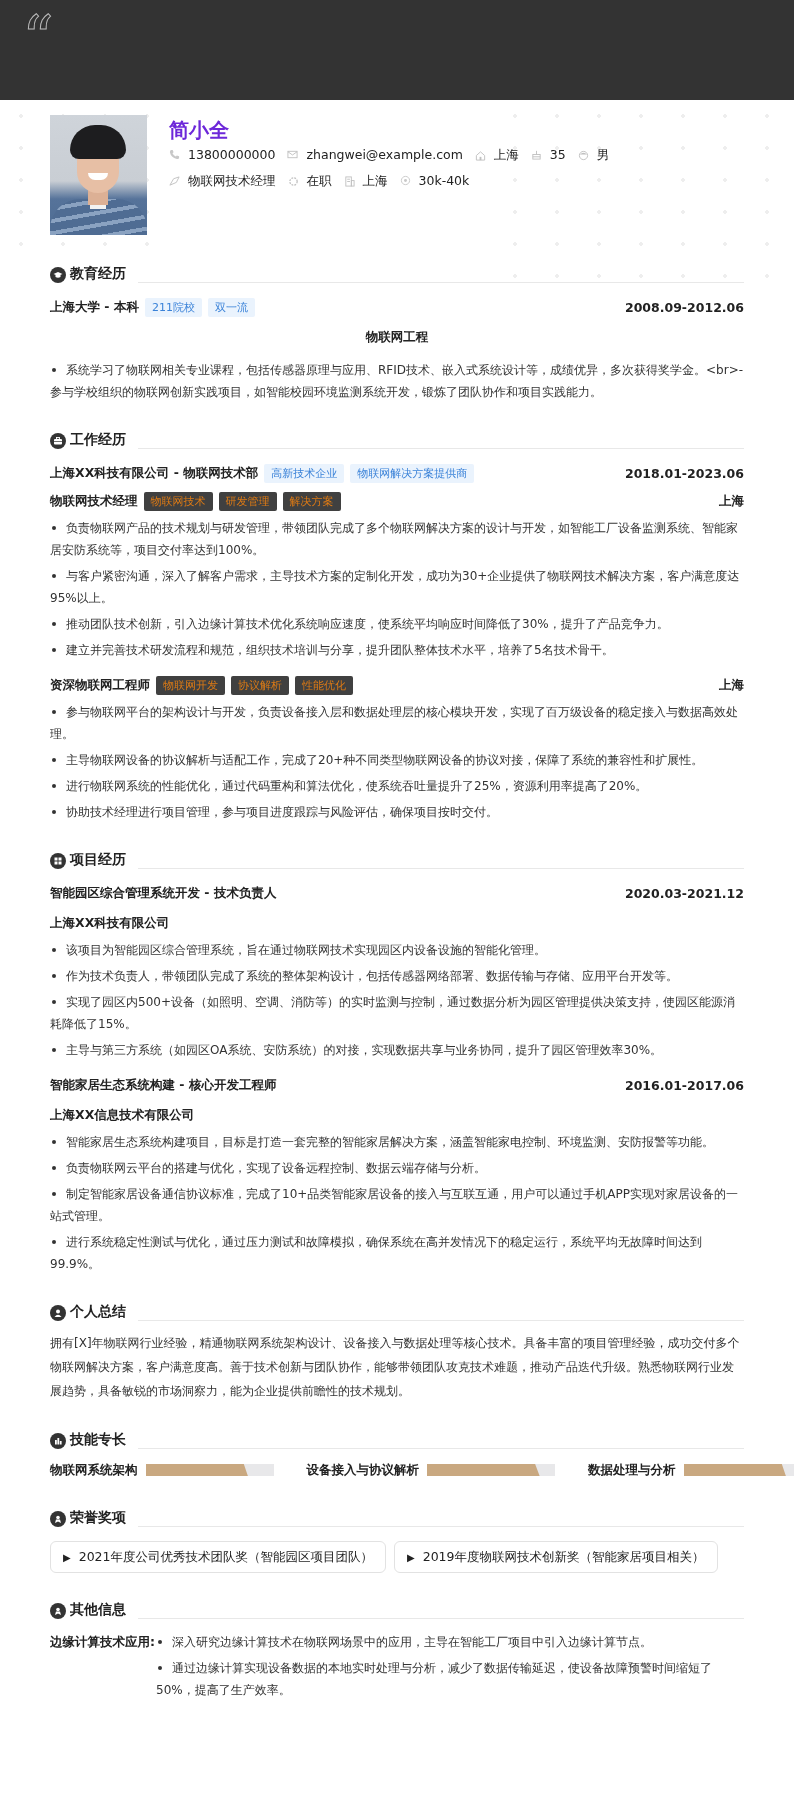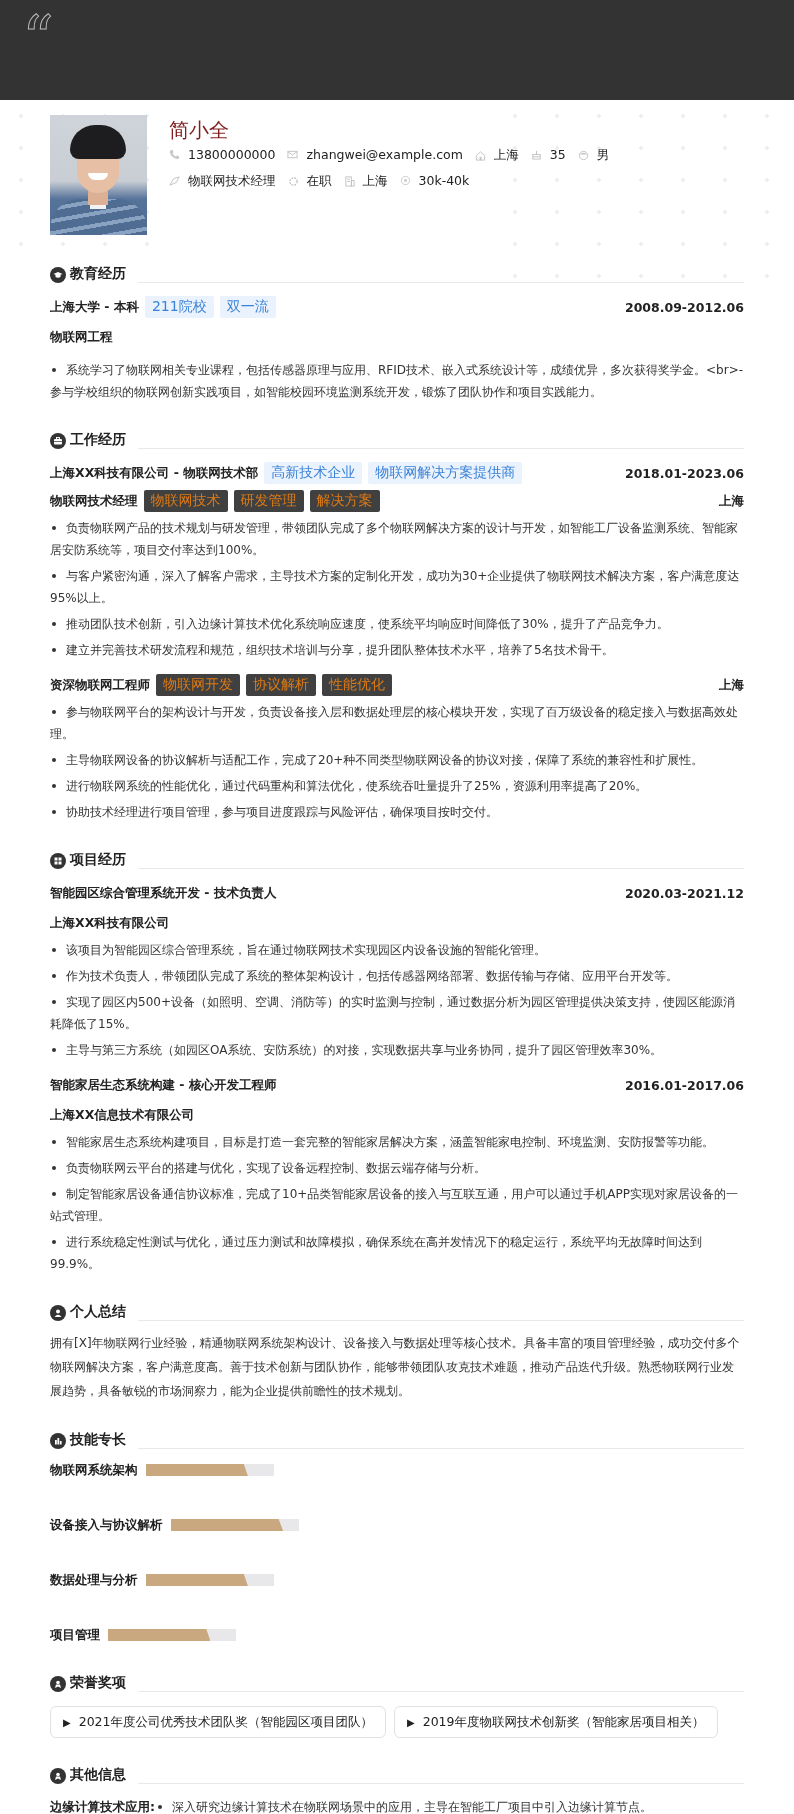--- a/index.html
+++ b/index.html
@@ -14,44 +14,44 @@
   .dots.left { left: 0; right: auto; width: 150px; height: 150px; background-size: 42px 32px; }
   .header { display: flex; padding-top: 15px; position: relative; }
   .photo { width: 97px; height: 120px; background: linear-gradient(180deg, #cfd4da 0%, #c9ced4 55%, #56739a 70%, #4d6b92 100%); position: relative; overflow: hidden; flex-shrink: 0; }
   .photo .hair { position: absolute; left: 20px; top: 10px; width: 56px; height: 34px; background: #1d1d1f; border-radius: 28px 28px 10px 10px; }
   .photo .face { position: absolute; left: 27px; top: 24px; width: 42px; height: 54px; background: #e7bfa5; border-radius: 20px 20px 22px 22px; }
   .photo .smile { position: absolute; left: 38px; top: 58px; width: 20px; height: 7px; background: #fff; border-radius: 0 0 10px 10px; }
   .photo .neck { position: absolute; left: 38px; top: 74px; width: 20px; height: 16px; background: #dcb095; }
   .photo .shirt { position: absolute; left: 0; top: 84px; width: 97px; height: 40px; background: repeating-linear-gradient(170deg, #4f6c93 0 8px, #8aa2c1 8px 12px); border-radius: 30px 30px 0 0; }
   .photo .collar { position: absolute; left: 40px; top: 84px; width: 16px; height: 10px; background: #f2f2f2; }
   .info { margin-left: 22px; }
-  .name { font-size: 20px; font-weight: normal; color: #7f1d1d; margin-top: 2px; height: 30px; }
+  .name { font-size: 20px; font-weight: bold; color: #6d28d9; margin-top: 2px; height: 30px; }
   .meta-row { display: flex; align-items: flex-start; height: 26px; font-size: 12.5px; color: #222; }
   .meta-item { display: flex; align-items: center; margin-right: 12px; }
   .meta-icon { width: 11px; height: 11px; margin-right: 8px; color: #bbb; display: inline-flex; align-items: center; justify-content: center; font-size: 10px; }
   .section { margin-top: 22px; }
   .section-title { display: flex; align-items: flex-end; height: 24px; }
   .sec-icon { width: 16px; height: 16px; border-radius: 50%; background: #333; display: inline-flex; align-items: center; justify-content: center; margin-right: 4px; }
   .sec-icon svg { width: 10px; height: 10px; }
   .sec-label { font-size: 14px; font-weight: bold; color: #222; }
   .sec-line { flex: 1; height: 1px; background: #e8e8e8; margin-left: 12px; }
   .entry { margin-top: 12px; }
   .row { display: flex; align-items: center; justify-content: space-between; min-height: 24px; }
   .row-left { display: flex; align-items: center; }
   .bold { font-weight: bold; font-size: 12.5px; color: #222; }
   .date { font-weight: bold; font-size: 12.5px; color: #222; }
-  .tag { font-size: 14px; padding: 2px 7px; margin-left: 6px; border-radius: 2px; }
+  .tag { font-size: 11px; padding: 2px 7px; margin-left: 6px; border-radius: 2px; }
   .tag.blue { background: #eaf3fd; color: #3a82d8; }
   .tag.orange { background: #404040; color: #dd7a14; }
   .tag:first-child { margin-left: 10px; }
   ul.bullets { list-style: none; margin-top: 4px; }
   ul.bullets li { position: relative; padding-left: 0; font-size: 12px; line-height: 22px; color: #333; margin-bottom: 4px; }
   ul.bullets li .dot { display: inline-block; width: 4px; height: 4px; border-radius: 50%; background: #333; margin: 0 10px 2px 2px; vertical-align: middle; }
   .summary { font-size: 12px; line-height: 24px; color: #333; margin-top: 10px; }
-  .skills { display: grid; grid-template-columns: 1fr; row-gap: 8px; margin-top: 10px; gap: 33px; }
+  .skills { display: grid; grid-template-columns: 1fr 1fr 1fr 1fr; row-gap: 8px; margin-top: 10px; gap: 33px; }
   .skill { display: flex; align-items: center; height: 22px; }
   .skill-name { font-size: 12.5px; font-weight: bold; color: #222; margin-right: 8px; white-space: nowrap; }
   .skill-track { width: 128px; height: 12px; background: #e8e8ea; position: relative; }
   .skill-fill { height: 12px; background: #c9a880; clip-path: polygon(0 0, 96% 0, 100% 100%, 0 100%); }
   .awards { display: flex; gap: 8px; margin-top: 14px; }
   .award { border: 1px solid #e2e2e2; border-radius: 6px; padding: 0 12px; height: 32px; display: flex; align-items: center; font-size: 12.5px; color: #222; background: #fff; }
   .award .tri { font-size: 10px; margin-right: 8px; color: #222; }
   .other { display: flex; margin-top: 12px; }
   .other-label { font-weight: bold; font-size: 12.5px; white-space: nowrap; line-height: 22px; width: 106px; flex-shrink: 0; }
   .other ul.bullets { margin-top: 0; }
@@ -179,21 +179,21 @@
     </div>
     <div class="entry">
       <div class="row">
         <div class="row-left">
           <span class="bold">上海大学 - 本科</span>
           <span class="tag blue">211院校</span>
           <span class="tag blue">双一流</span>
         </div>
         <span class="date">2008.09-2012.06</span>
       </div>
-      <div class="row" style="margin-top:6px;">
+      <div class="row" style="margin-top:6px;justify-content:center;">
         <span class="bold">物联网工程</span>
       </div>
       <ul class="bullets" style="margin-top:10px;">
         <li><span class="dot"></span><span>系统学习了物联网相关专业课程，包括传感器原理与应用、RFID技术、嵌入式系统设计等，成绩优异，多次获得奖学金。&lt;br&gt;-参与学校组织的物联网创新实践项目，如智能校园环境监测系统开发，锻炼了团队协作和项目实践能力。</span></li>
       </ul>
     </div>
   </div>
 
   <div class="section">
     <div class="section-title">

